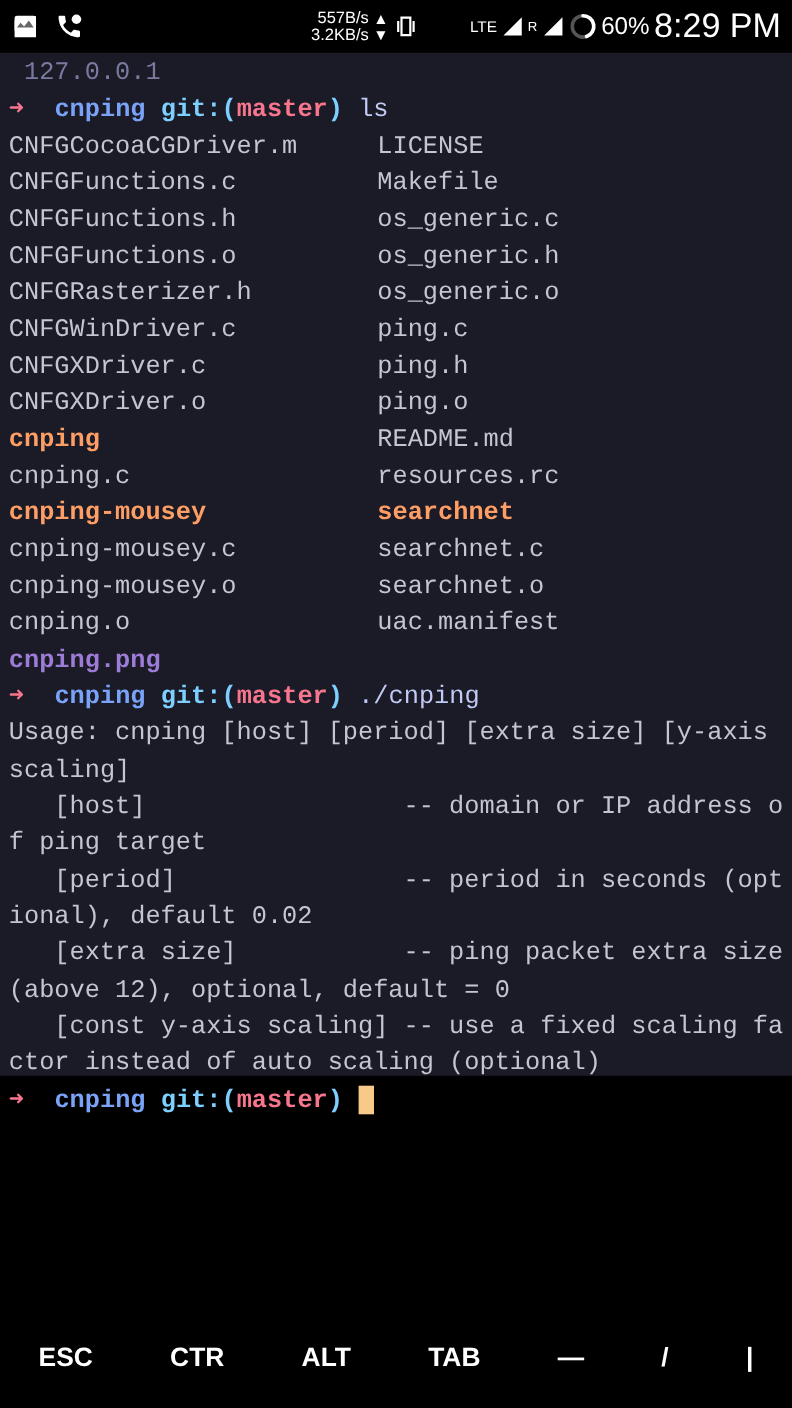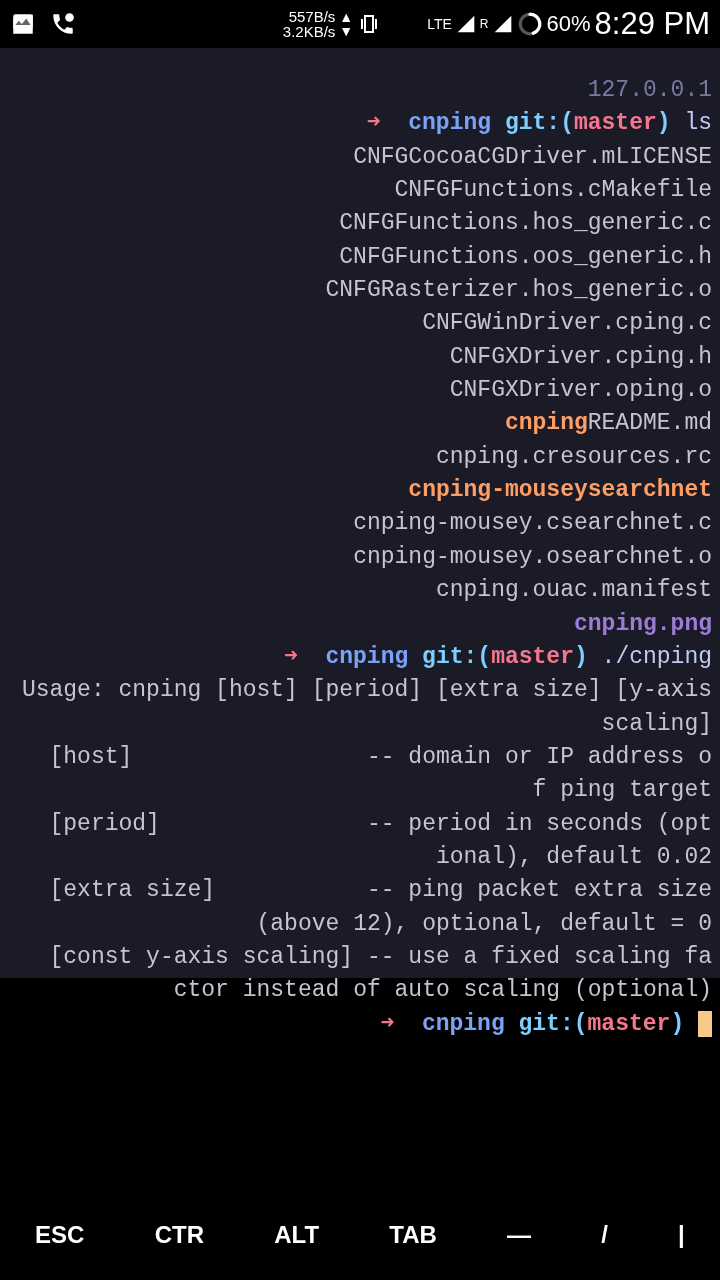--- a/index.html
+++ b/index.html
@@ -23,27 +23,26 @@
     font-family: sans-serif;
     font-size: 22px;
   }
   .status-left { display: flex; align-items: center; gap: 14px; }
   .status-right { display: flex; align-items: center; gap: 4px; }
   .speed-block { display: flex; flex-direction: column; line-height:1; font-size: 15px; align-items:flex-end; }
   .terminal {
     background: #1a1b26;
     width: 720px;
     height: 930px;
-    padding: 26px 8px;
+    padding: 2px 8px;
     font-size: 23px;
     line-height: 1.45;
     white-space: pre-wrap;
     word-break: break-all;
     font-weight: 500;
-    text-align: right;
   }
   .ip { color: #7a7aa0; }
   .arrow { color: #f7768e; font-weight: bold; }
   .dir { color: #7aa2f7; font-weight: bold; }
   .git { color: #7dcfff; font-weight: bold; }
   .branch { color: #f7768e; font-weight: bold; }
   .paren { color: #7dcfff; font-weight: bold; }
   .cmd { color: #c0caf5; }
   .file { color: #c5c5d0; }
   .exec { color: #ff9e64; font-weight: bold; }

